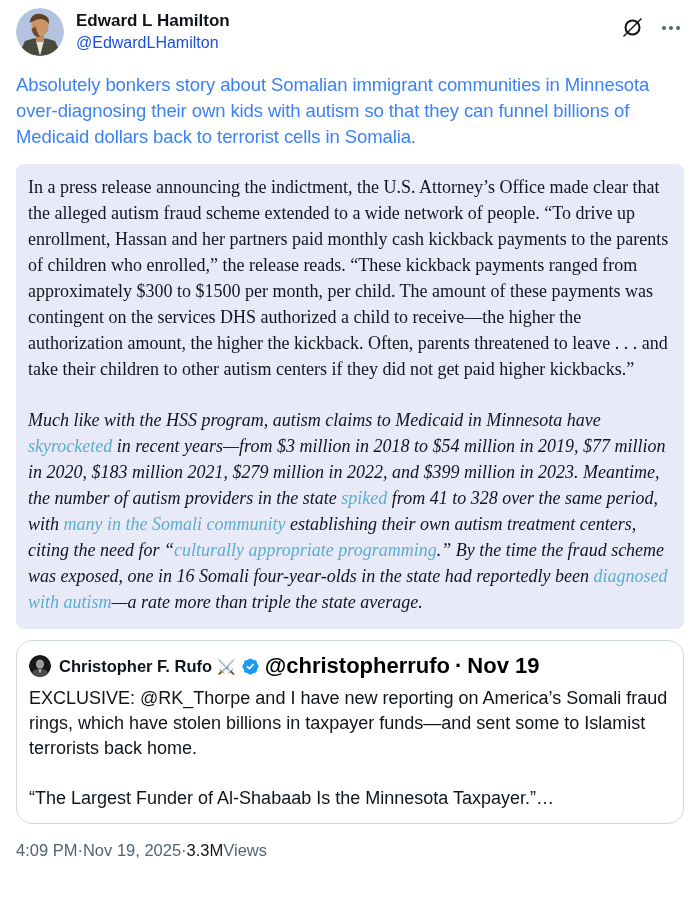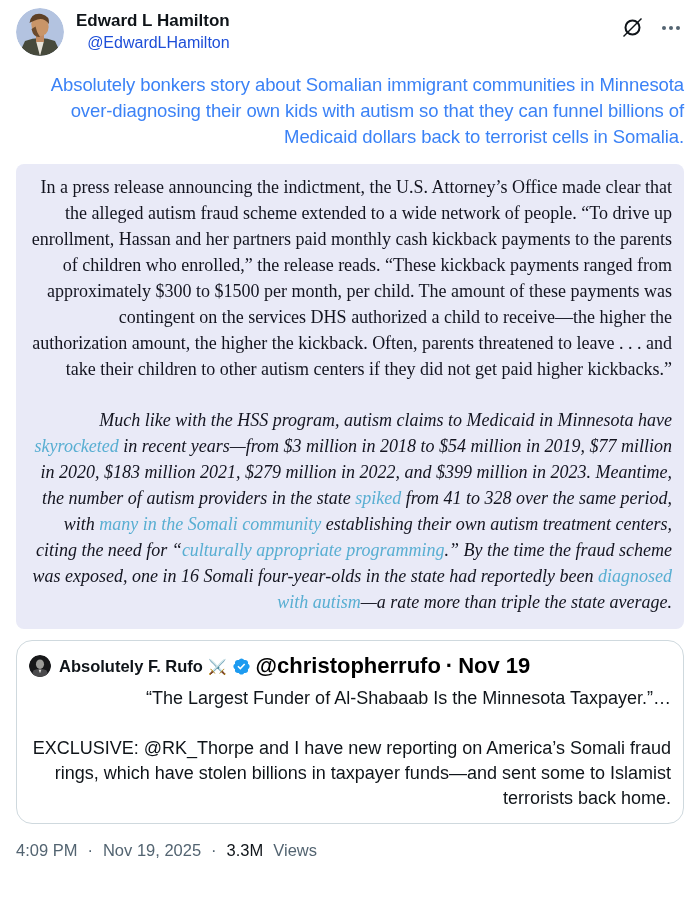--- a/index.html
+++ b/index.html
@@ -3,21 +3,21 @@
 <meta charset="utf-8">
 <style>
   * { margin: 0; padding: 0; box-sizing: border-box; }
   html, body { background: #ffffff; }
   body {
     width: 700px; height: 913px;
     font-family: "Liberation Sans", sans-serif;
     color: #0f1419;
     overflow: hidden;
   }
-  .tweet-detail { padding: 8px 16px 0 16px; text-align: right; }
+  .tweet-detail { padding: 8px 16px 0 16px; }
 
   
   .header-row { display: flex; align-items: flex-start; }
   .avatar-wrap { width: 48px; height: 48px; border-radius: 50%; overflow: hidden; flex: 0 0 48px; cursor: pointer; }
   .author-block { margin-left: 12px; display: flex; flex-direction: column; justify-content: center; min-height: 48px; }
   .author-name { font-size: 17px; font-weight: bold; color: #0f1419; line-height: 22px; cursor: pointer; }
   .author-handle { font-size: 16px; color: #1d4ed8; line-height: 22px; cursor: pointer; }
   .header-spacer { flex: 1; }
   .header-actions { display: flex; align-items: center; gap: 18px; padding-top: 8px; padding-right: 4px; }
   .icon-btn { background: none; border: none; cursor: pointer; display: flex; align-items: center; padding: 0; }
@@ -66,21 +66,21 @@
   .quote-body { margin-top: 7px; font-size: 18px; line-height: 25px; color: #0f1419; }
   .quote-body p + p { margin-top: 25px; }
 
   
   .footer-row {
     margin-top: 17px;
     font-size: 16.5px;
     color: #536471;
     display: flex;
     align-items: center;
-    gap: 10px;
+    gap: 0;
   }
   .views-count { color: #0f1419; font-weight: normal; }
 </style>
 </head>
 <body>
 
 <div class="tweet-detail">
 
   <div class="header-row">
     <div class="avatar-wrap">
@@ -140,32 +140,32 @@
               </clipPath>
             </defs>
           <g clip-path="url(#qavclip)">
             <rect width="24" height="24" fill="#17181a"></rect>
             <ellipse cx="12" cy="10" rx="4.4" ry="5.2" fill="#9b9b98"></ellipse>
             <path d="M2 24 L5 16.5 Q12 14 19 16.5 L22 24 Z" fill="#4a4a4c"></path>
             <path d="M10.5 16 L12 20 L13.5 16 Z" fill="#d8d8d4"></path>
           </g>
         </svg>
       </div>
-      <span class="quote-name">Absolutely F. Rufo</span>
+      <span class="quote-name">Christopher F. Rufo</span>
       <span class="quote-emoji">⚔️</span>
       <svg class="verified-badge" viewBox="0 0 24 24">
         <path fill="#1d9bf0" d="M22.25 12c0-1.43-.88-2.67-2.19-3.34.46-1.39.2-2.9-.81-3.91s-2.52-1.27-3.91-.81c-.66-1.31-1.91-2.19-3.34-2.19s-2.67.88-3.33 2.19c-1.4-.46-2.91-.2-3.92.81s-1.26 2.52-.8 3.91c-1.31.67-2.2 1.91-2.2 3.34s.89 2.67 2.2 3.34c-.46 1.39-.21 2.9.8 3.91s2.52 1.26 3.91.81c.67 1.31 1.91 2.19 3.34 2.19s2.68-.88 3.34-2.19c1.39.45 2.9.2 3.91-.81s1.27-2.52.81-3.91c1.31-.67 2.19-1.91 2.19-3.34zm-11.71 4.2L6.8 12.46l1.41-1.42 2.26 2.26 4.8-5.23 1.47 1.36-6.2 6.77z"></path>
       </svg>
       <span class="quote-meta">@christopherrufo</span>
       <span class="quote-meta">·</span>
       <span class="quote-meta">Nov 19</span>
     </div>
     <div class="quote-body">
+      <p>EXCLUSIVE: @RK_Thorpe and I have new reporting on America’s Somali fraud rings, which have stolen billions in taxpayer funds—and sent some to Islamist terrorists back home.</p>
       <p>“The Largest Funder of Al-Shabaab Is the Minnesota Taxpayer.”…</p>
-      <p>EXCLUSIVE: @RK_Thorpe and I have new reporting on America’s Somali fraud rings, which have stolen billions in taxpayer funds—and sent some to Islamist terrorists back home.</p>
     </div>
   </div>
 
   <div class="footer-row">
     <span>4:09 PM</span>
     <span>·</span>
     <span>Nov 19, 2025</span>
     <span>·</span>
     <span class="views-count">3.3M</span>
     <span>Views</span>

